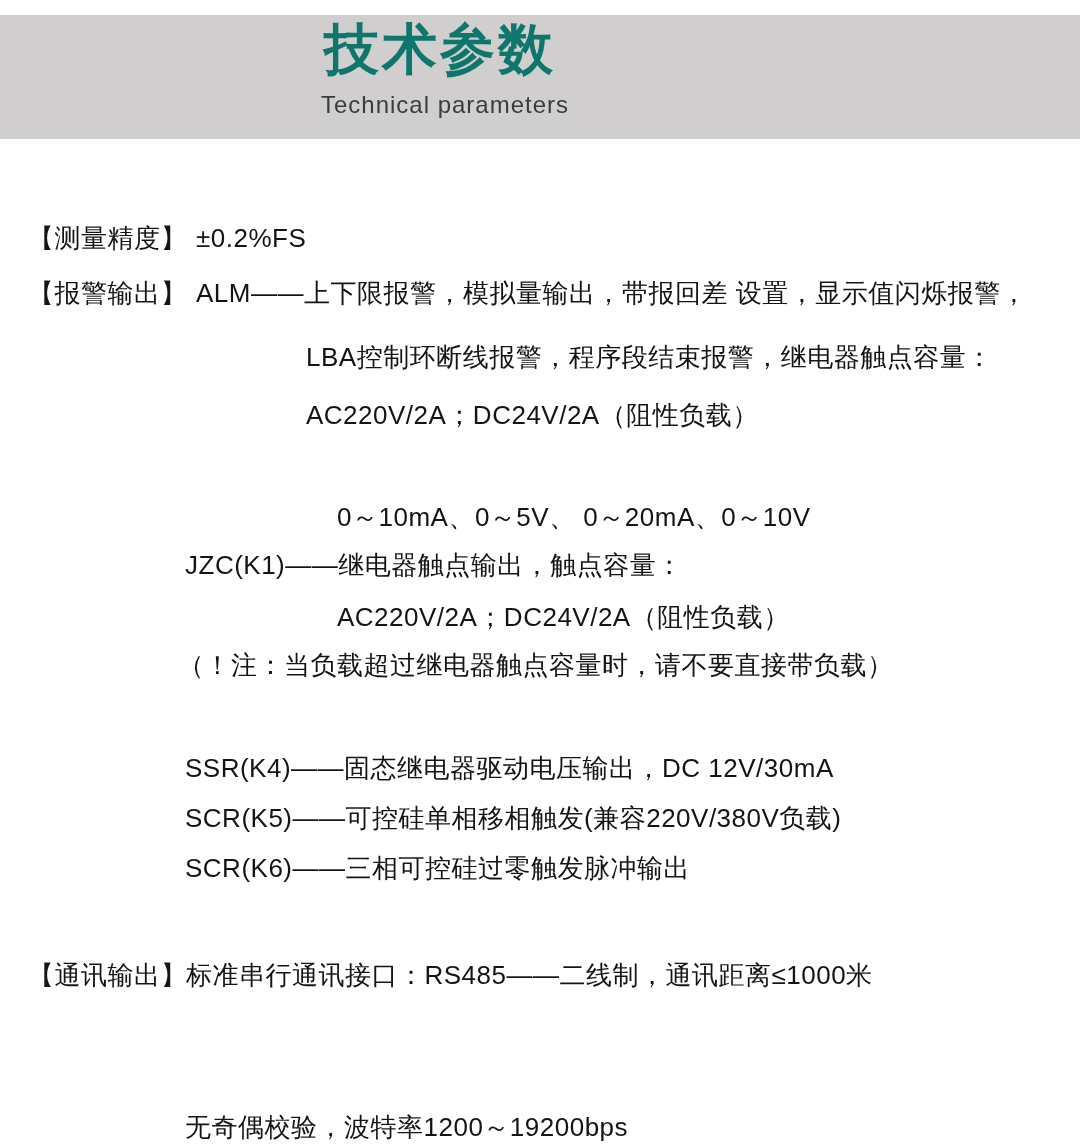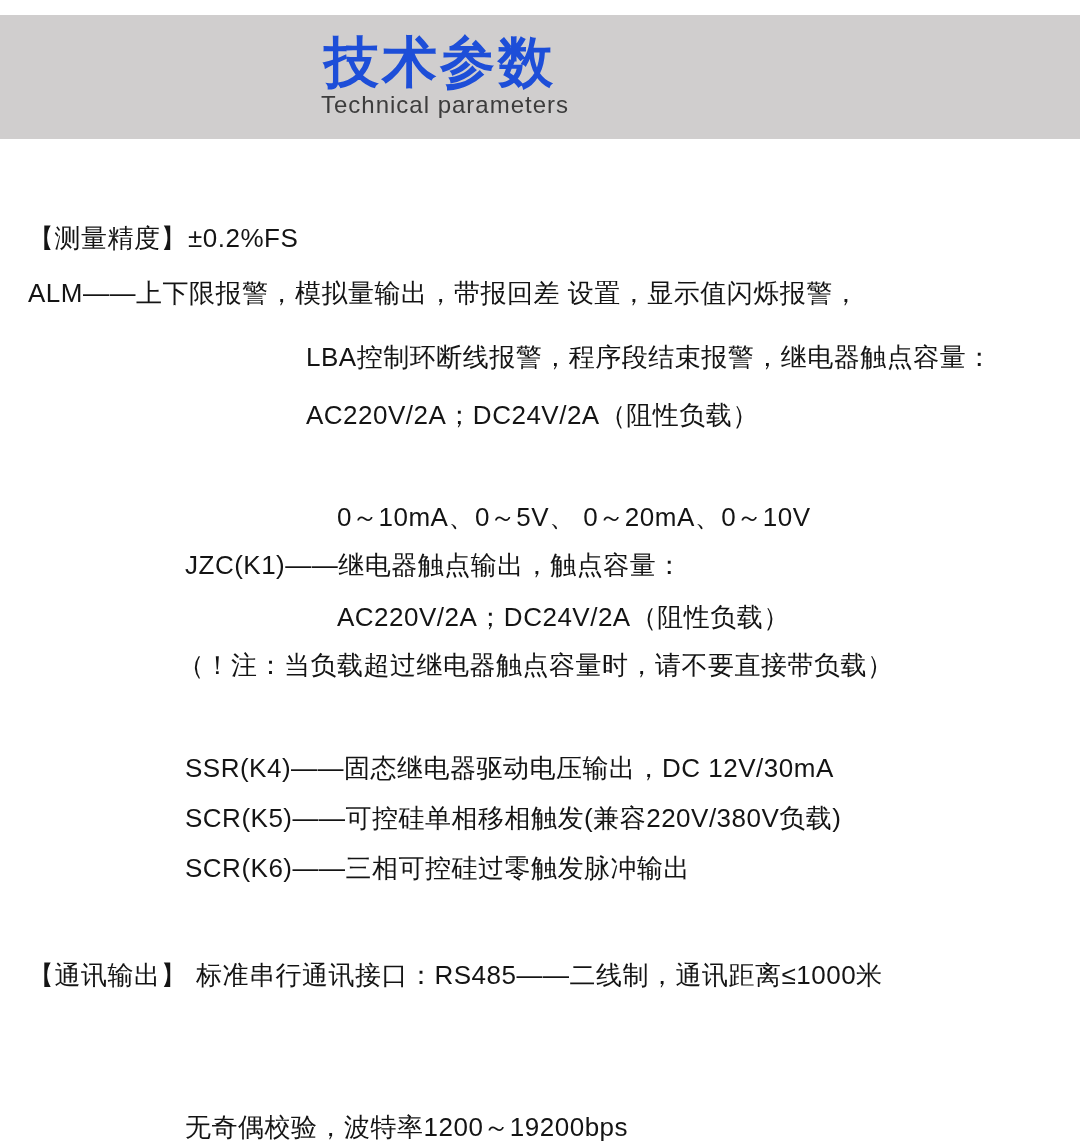--- a/index.html
+++ b/index.html
@@ -10,61 +10,62 @@
     font-family:"Liberation Sans","DejaVu Sans",sans-serif;
     color:#111111;
     overflow:hidden;
   }
   
   .band{
     position:absolute;left:0;top:15px;width:1080px;height:124px;
     background:#d0cece;
   }
   .title{
-    position:absolute;left:0;top:33px;width:880px;
+    position:absolute;left:0;top:20px;width:880px;
     text-align:center;
-    font-size:55px;font-weight:700;color:#1d4ed8;
+    font-size:55px;font-weight:700;color:#0f766e;
     letter-spacing:3px;line-height:58px;
     white-space:nowrap;
   }
   .subtitle{
     position:absolute;left:0;top:92px;width:890px;
     text-align:center;
     font-size:24px;font-weight:400;color:#3c3c3c;
     letter-spacing:1px;line-height:26px;
     white-space:nowrap;
   }
   
   .row{
     position:absolute;
     height:40px;line-height:40px;
     font-size:26px;color:#141414;
     white-space:nowrap;
     letter-spacing:0.5px;
   }
   .labeled{left:28px;display:flex;}
   .lbl{flex:none;width:156px;}
-  .m10{margin-right:4px;}
-  .m0{margin-right:12px;}
+  .m10{margin-right:12px;}
+  .m0{margin-right:2px;}
 </style>
 </head>
 <body>
 
 <div class="page">
 
   <div class="band"></div>
   <div class="title">技术参数</div>
   <div class="subtitle">Technical parameters</div>
 
   <div class="row labeled" style="top:218px">
     <span class="lbl m10">【测量精度】</span>
     <span class="txt">±0.2%FS</span>
   </div>
 
   <div class="row labeled" style="top:273px">
+    <span class="lbl m10">【报警输出】</span>
     <span class="txt">ALM——上下限报警，模拟量输出，带报回差 设置，显示值闪烁报警，</span>
   </div>
 
   <div class="row" style="top:337px;left:306px">
     <span class="txt">LBA控制环断线报警，程序段结束报警，继电器触点容量：</span>
   </div>
 
   <div class="row" style="top:395px;left:306px">
     <span class="txt">AC220V/2A；DC24V/2A（阻性负载）</span>
   </div>

